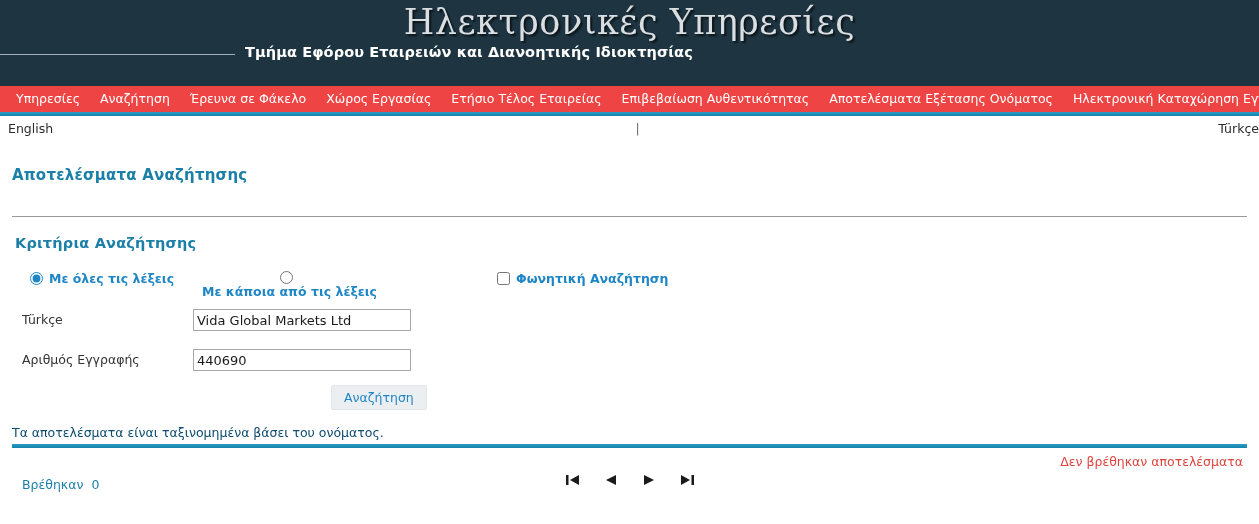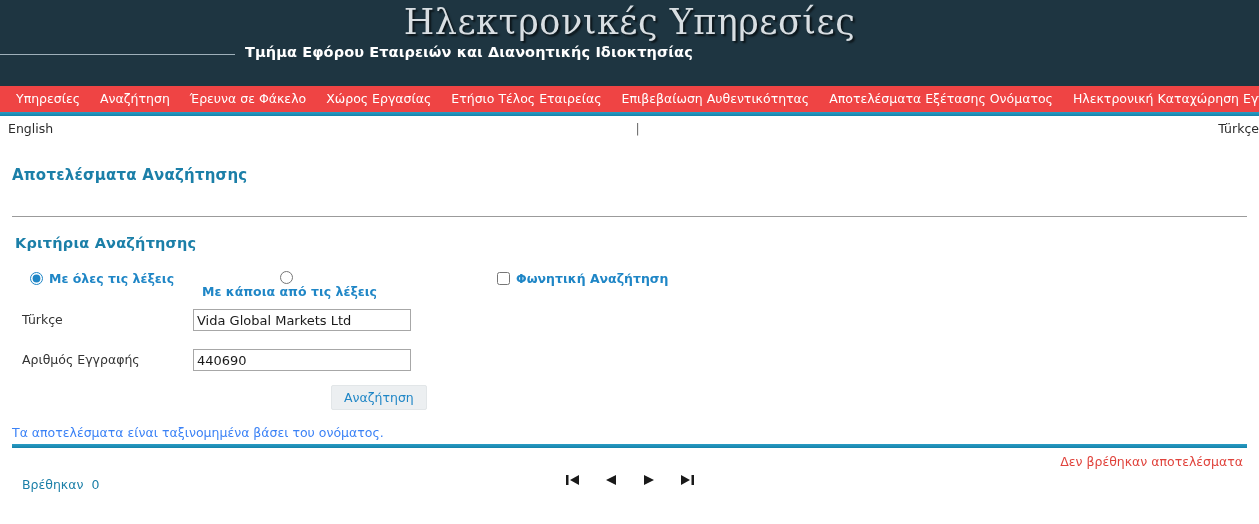--- a/index.html
+++ b/index.html
@@ -201,21 +201,21 @@
     font-family: "DejaVu Sans", "Liberation Sans", sans-serif;
     font-size: 12.5px;
     padding: 4px 12px;
     cursor: pointer;
   }
 
   .sort-note {
     margin-top: 14px;
     margin-left: 0px;
     font-size: 12.5px;
-    color: #3b82f6;
+    color: #0c4a6e;
   }
   .divider-teal {
     height: 4px;
     background: #1b8fb5;
     background: linear-gradient(to bottom, #2a9cc4 0%, #1683ab 100%);
     margin-top: 4px;
   }
 
   .results-row {
     position: relative;

